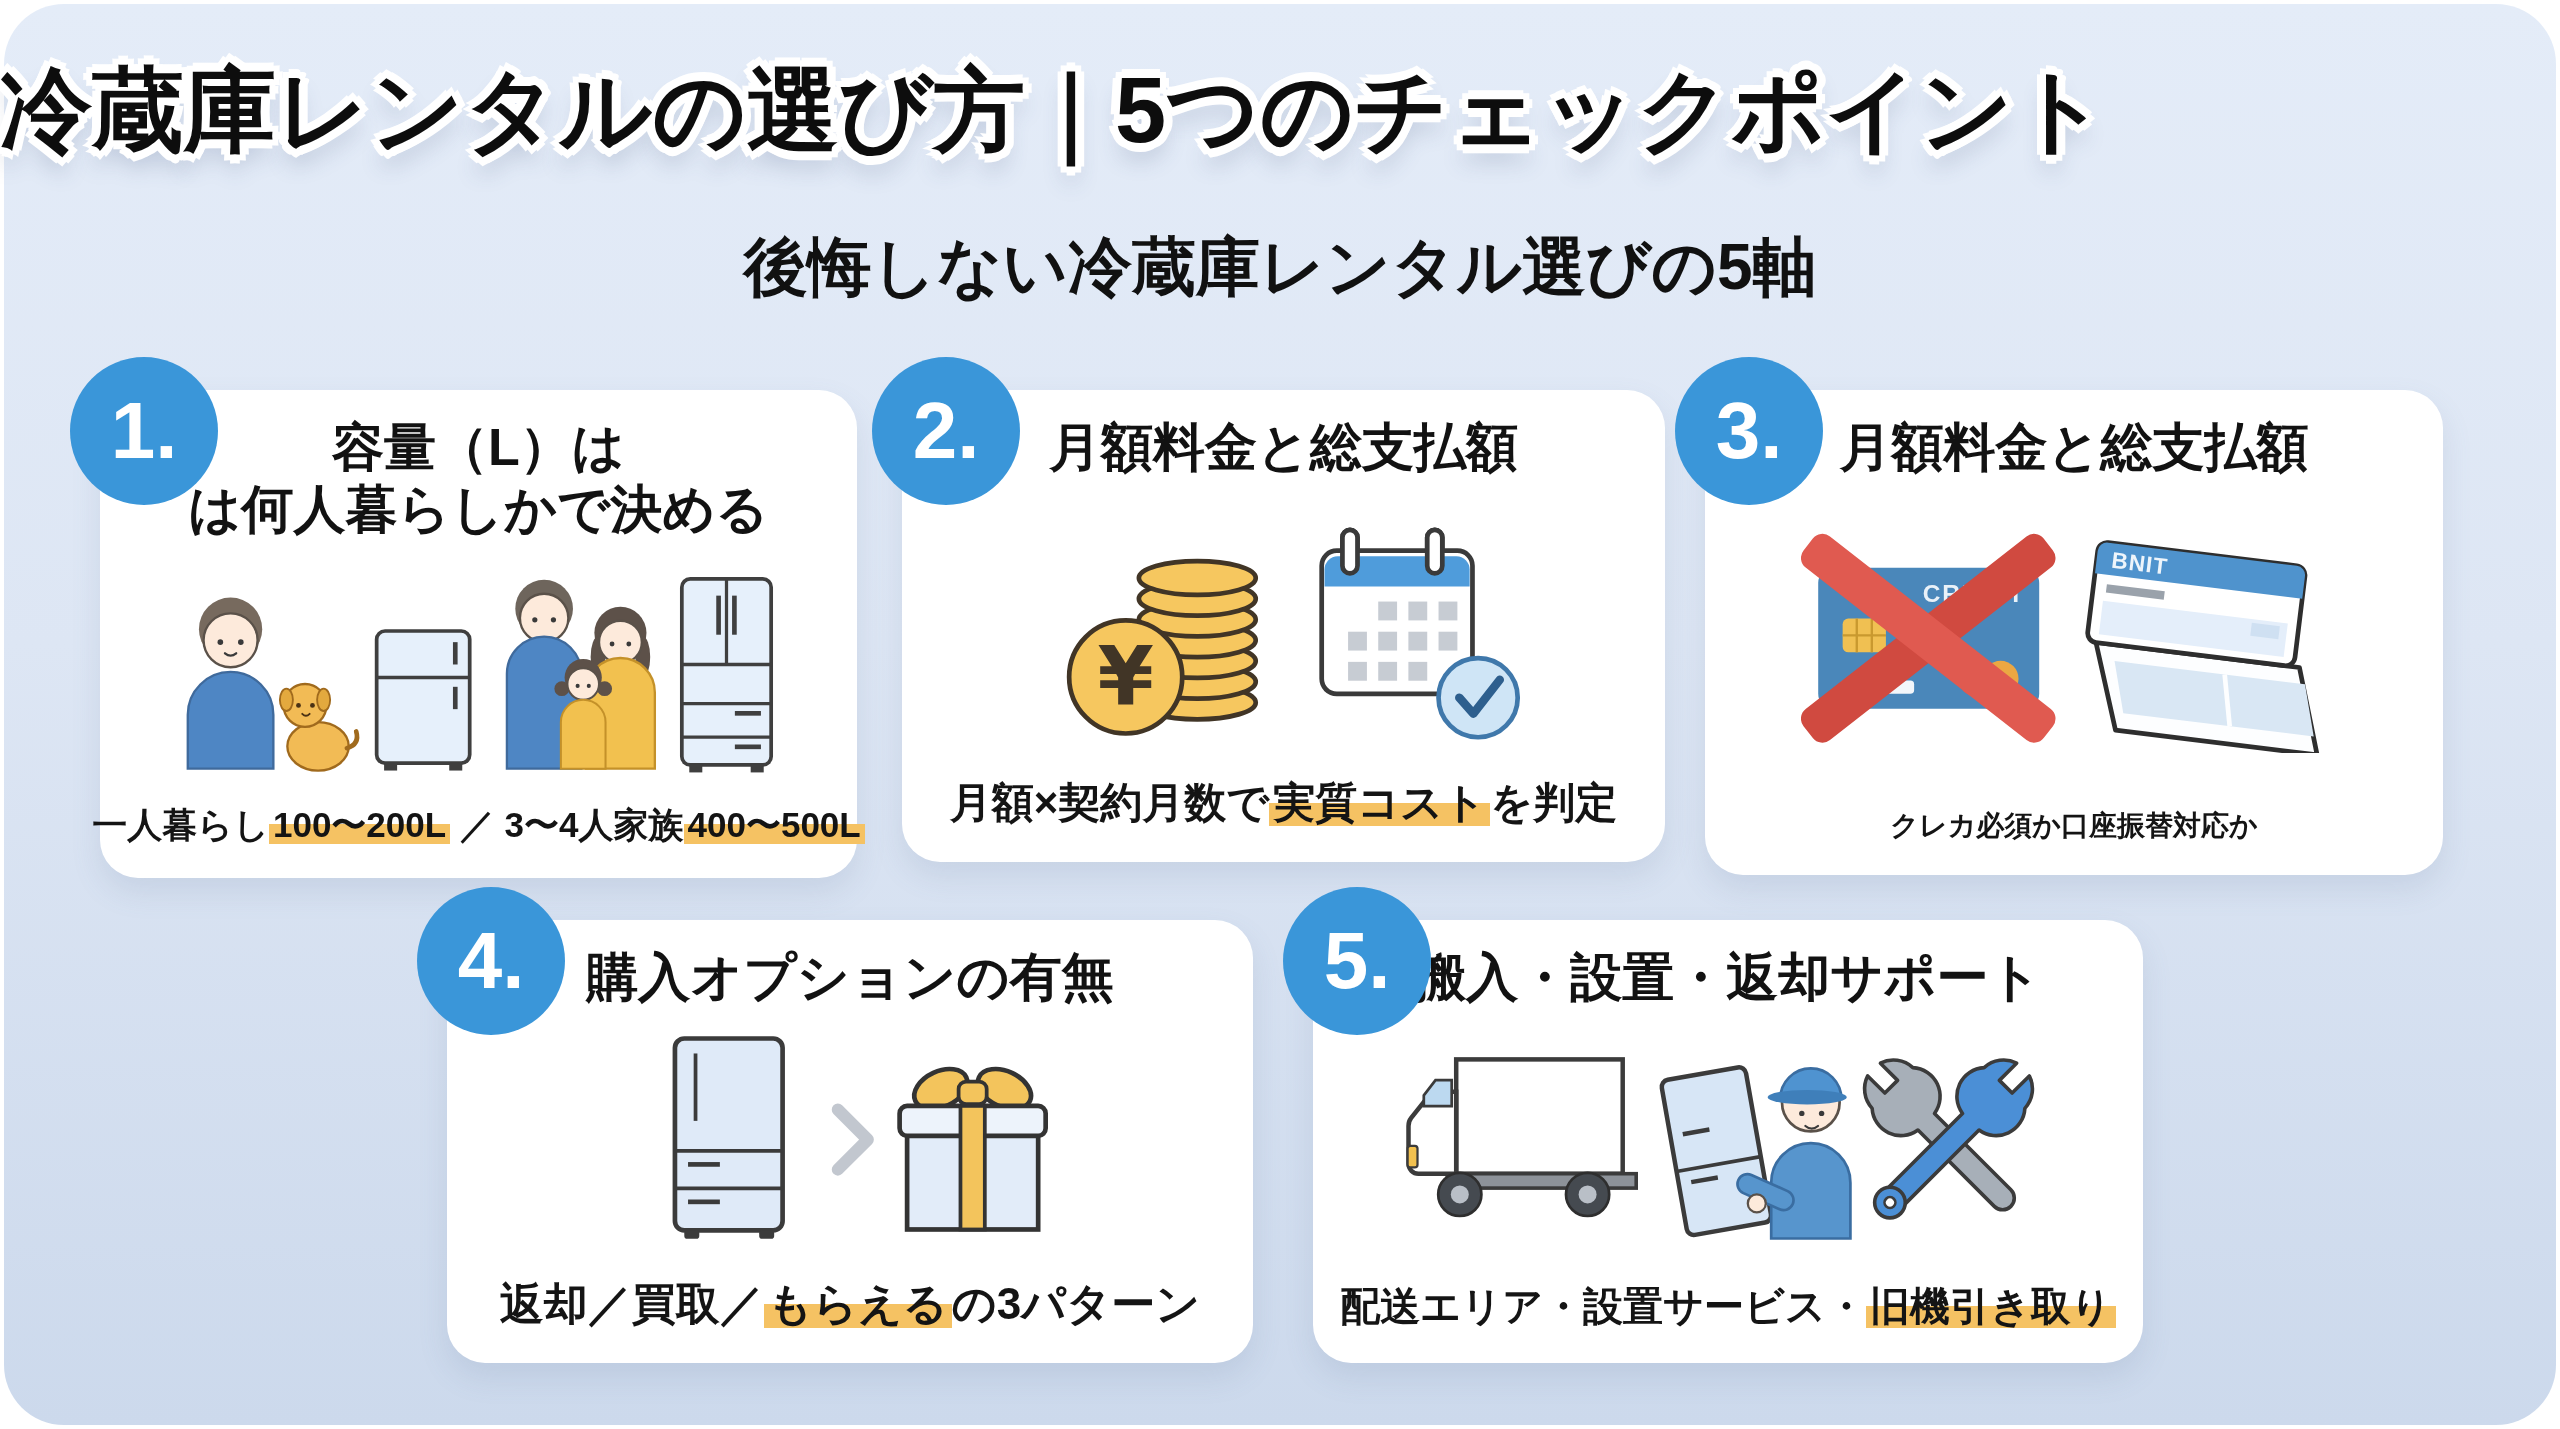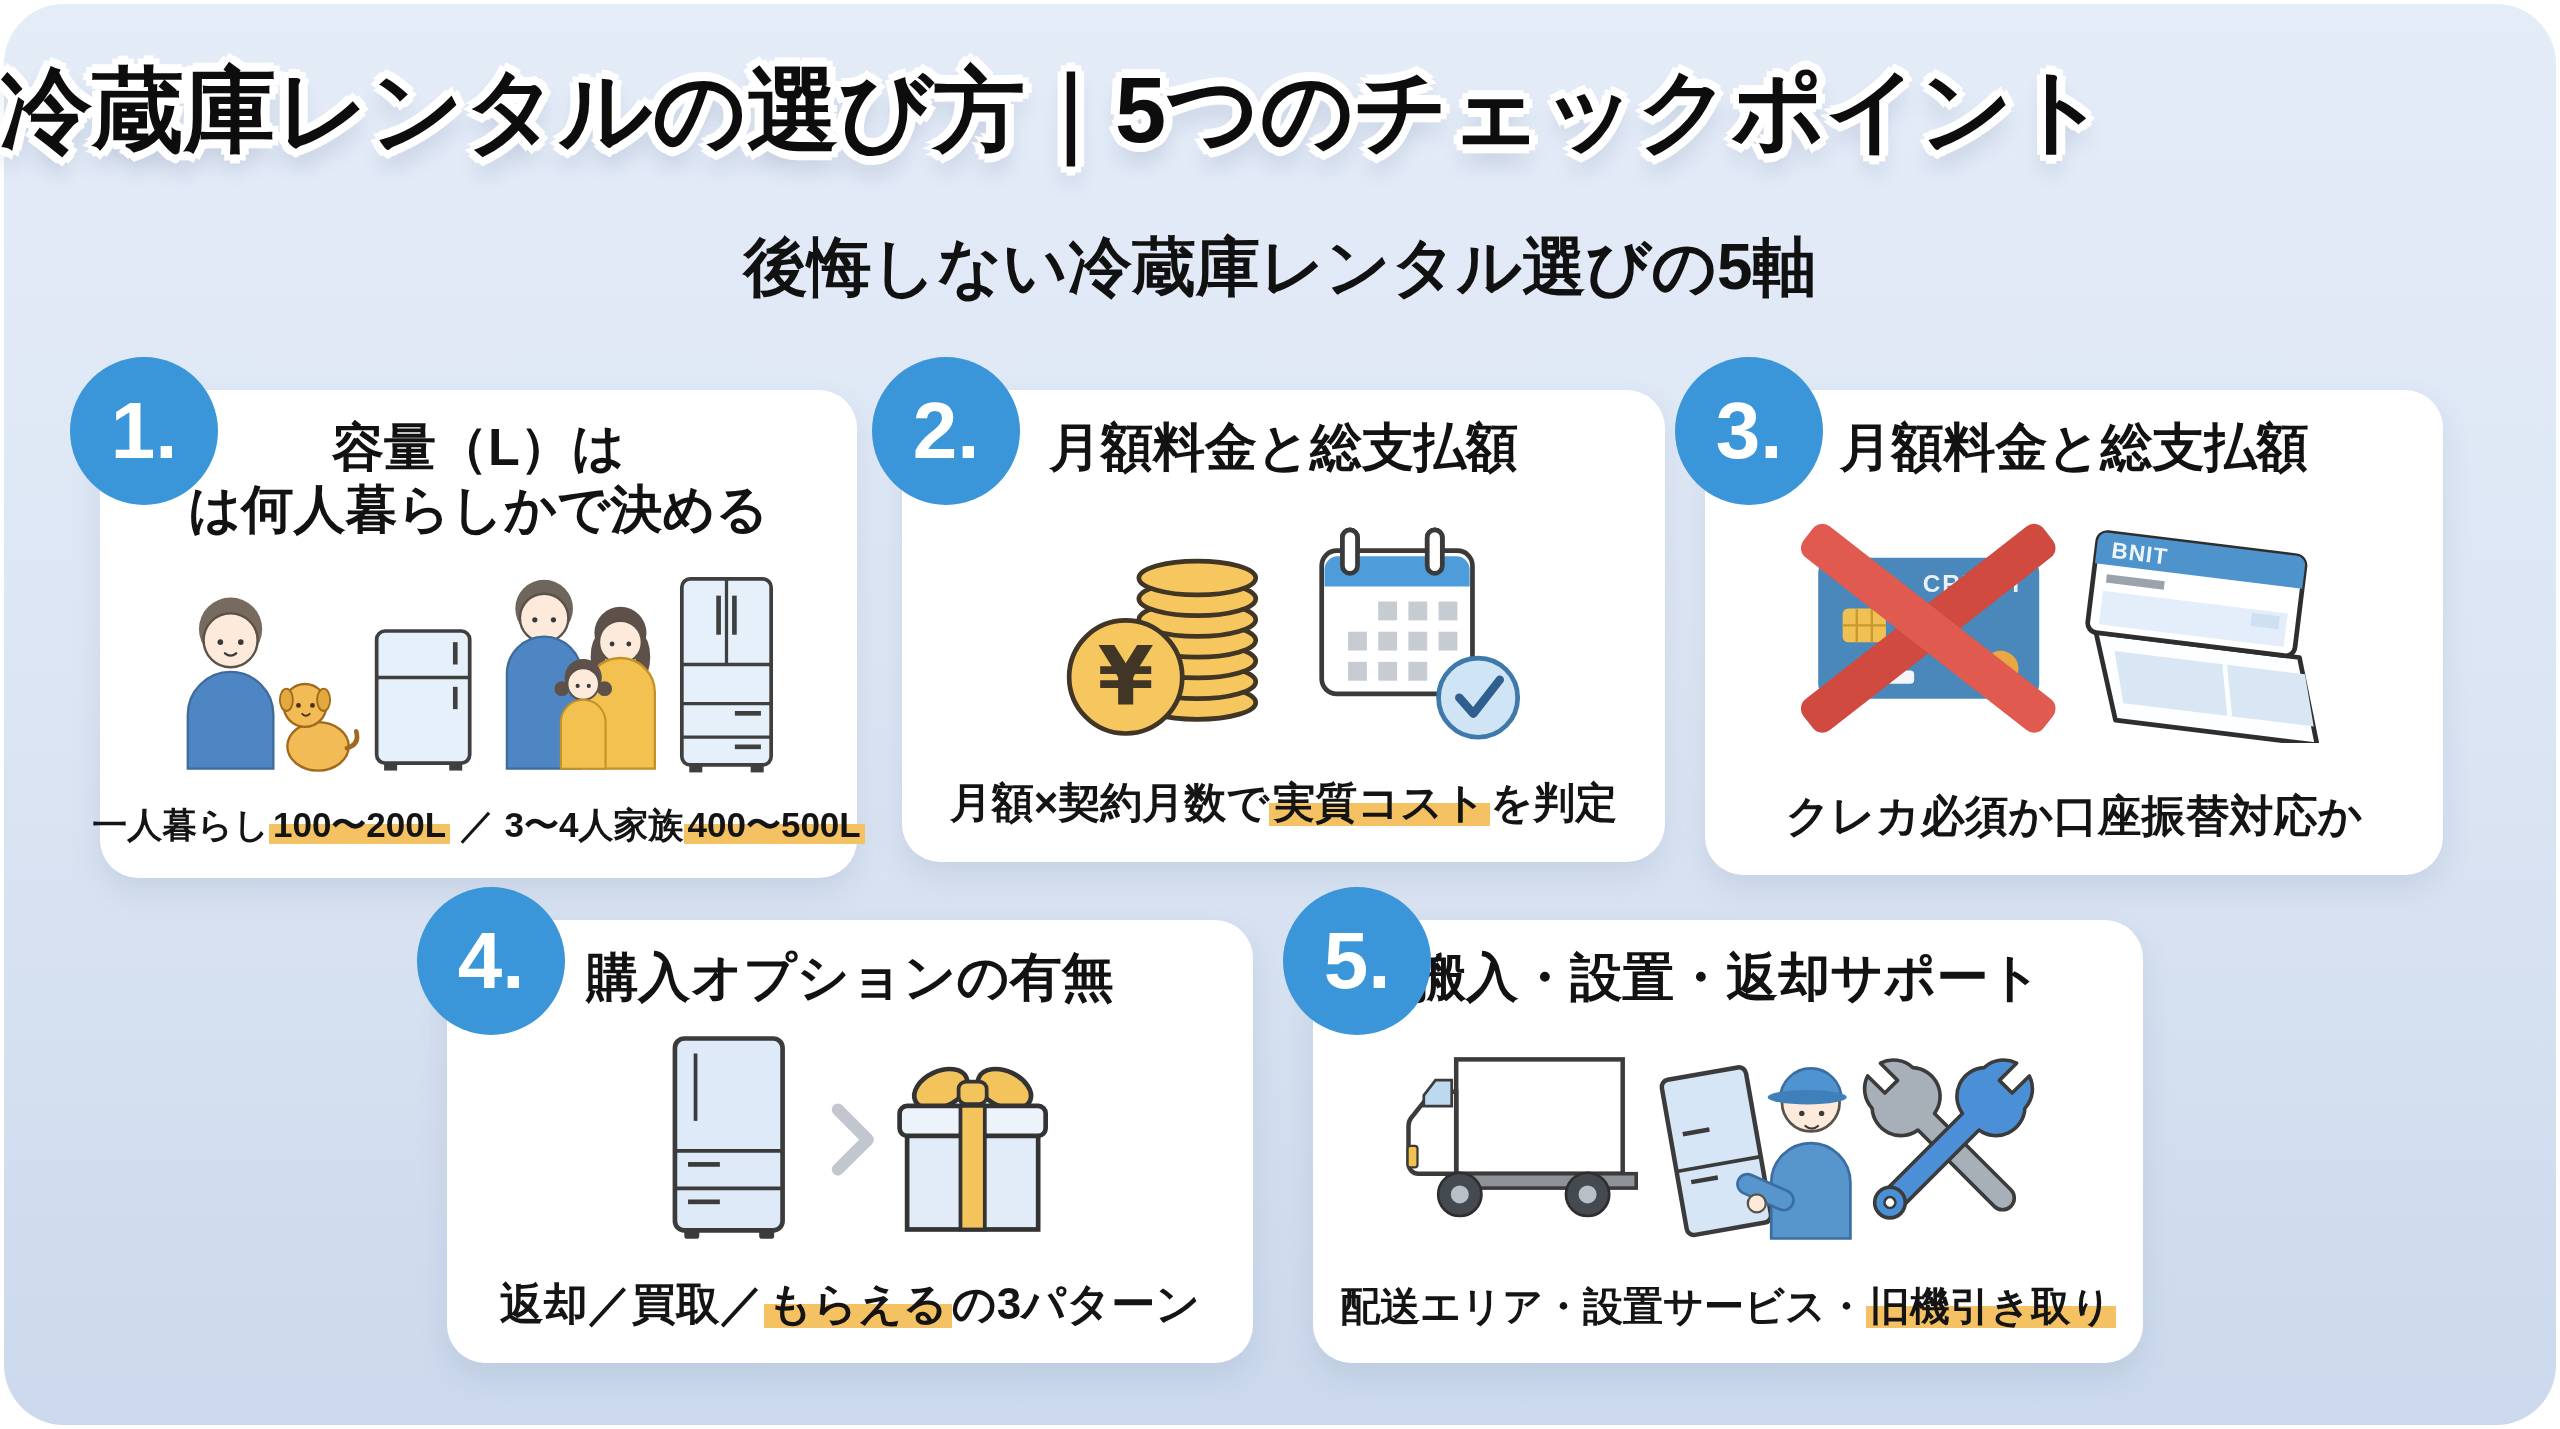--- a/index.html
+++ b/index.html
@@ -51,21 +51,21 @@
     text-align:center;font-weight:800;color:#141414;line-height:1.35;
   }
   .caption .caption-line{white-space:nowrap;}
   .caption .hl{
     background-image:linear-gradient(180deg,rgba(0,0,0,0) 50%,#f5c263 50%);
     padding:0 4px;
     text-align:center;
   }
   #card1 .caption{font-size:35px;}
   #card2 .caption{font-size:42px;}
-  #card3 .caption{font-size:44px;}
+  #card3 .caption{font-size:28px;}
   #card4 .caption{font-size:44px;}
   #card5 .caption{font-size:40px;}
 </style>
 </head>
 <body>
 
 <div class="panel"></div>
 
 <h1 class="main-title">冷蔵庫レンタルの選び方｜5つのチェックポイント</h1>
 <h2 class="subtitle">後悔しない冷蔵庫レンタル選びの5軸</h2>

